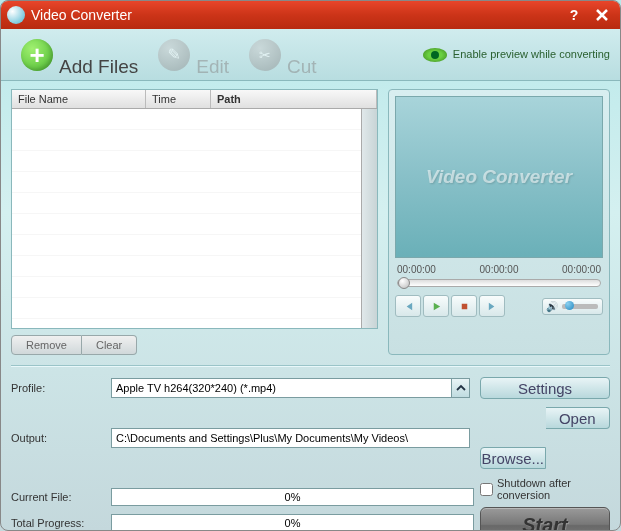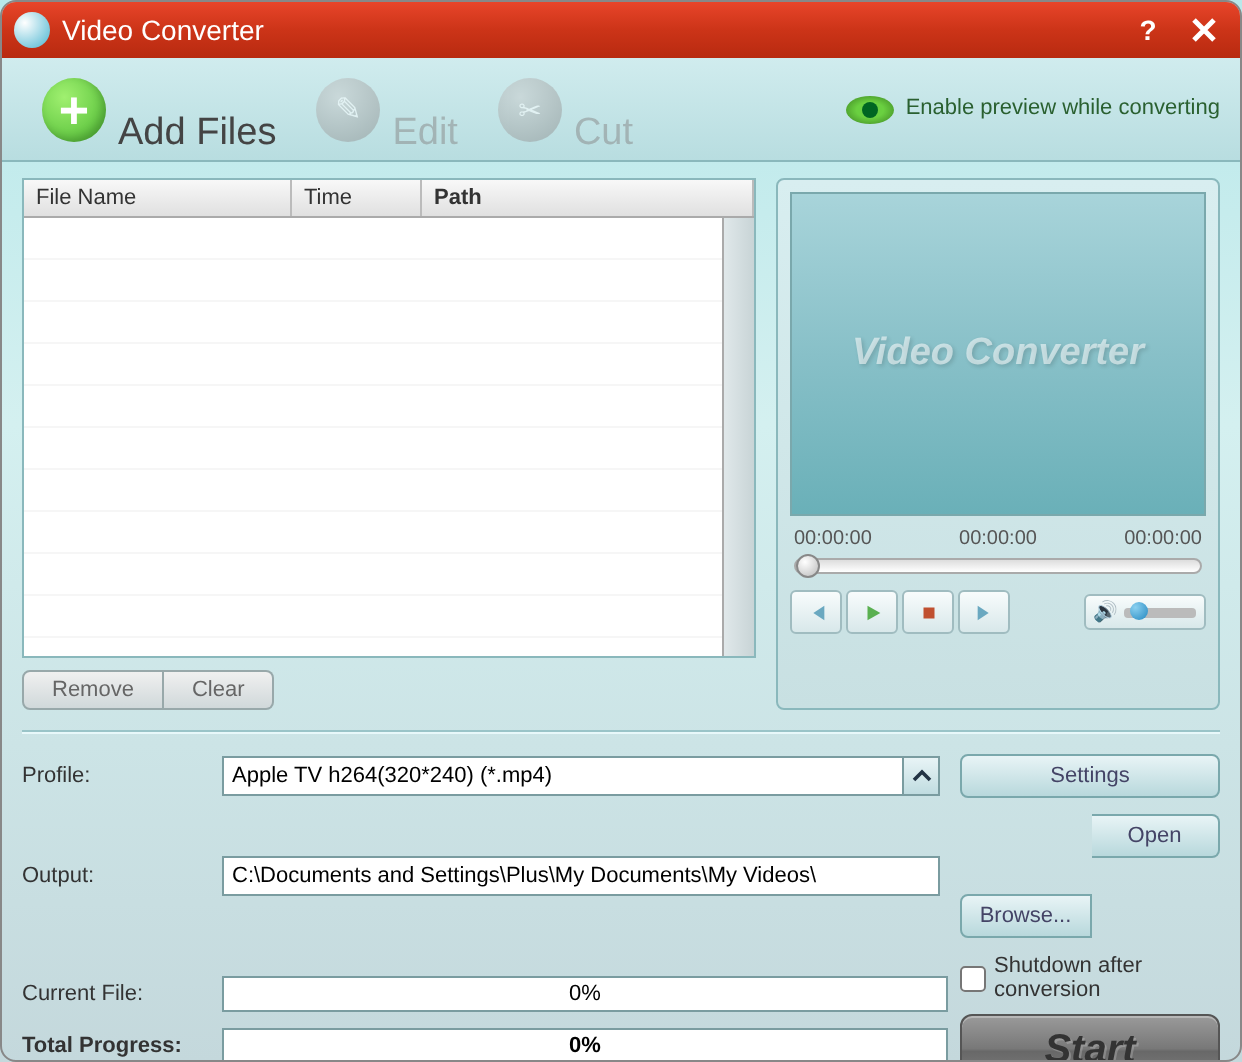--- a/index.html
+++ b/index.html
@@ -63,21 +63,21 @@
 
 
 .bottom { padding: 2px 10px 10px 10px; }
 .hr { border-top: 1px solid #9ac4c8; border-bottom: 1px solid #e8f8fa; margin: 6px 0 10px 0; }
 .row { display: flex; align-items: center; margin-bottom: 8px; gap: 10px; }
 .row .label { width: 90px; font-size: 11px; color: #333; }
 .row .field { flex: 1; height: 20px; background: #fff; border: 1px solid #7a9ca0; font-size: 11px; padding: 0 4px; display: flex; align-items: center; position: relative; }
 .row .field .dd { position: absolute; right: 0; top: 0; width: 18px; height: 100%; background: linear-gradient(to bottom, #e8f4f6, #c0dce0); border-left: 1px solid #7a9ca0; display: flex; align-items: center; justify-content: center; }
 .row .field .dd svg { width: 10px; height: 10px; }
 .row .side { width: 130px; display: flex; gap: 0; }
-.med-btn { flex: 1; height: 22px; background: linear-gradient(to bottom, #e8f4f6, #b8d8dc); border: 1px solid #7aa8ac; font-size: 11px; color: #446; cursor: pointer; border-radius: 4px; display: flex; align-items: center; justify-content: center; text-align: right; }
+.med-btn { flex: 1; height: 22px; background: linear-gradient(to bottom, #e8f4f6, #b8d8dc); border: 1px solid #7aa8ac; font-size: 15px; color: #446; cursor: pointer; border-radius: 4px; display: flex; align-items: center; justify-content: center; text-align: right; }
 .split-l { border-radius: 4px 0 0 4px; margin-top: 40px; }
 .split-r { border-radius: 0 4px 4px 0; border-left: none; }
 
 .row .progress { flex: 1; height: 18px; background: #fff; border: 1px solid #7a9ca0; position: relative; display: flex; align-items: center; justify-content: center; font-size: 11px; }
 
 .checkbox-row { display: flex; align-items: center; font-size: 11px; color: #333; }
 .checkbox-row input { margin-right: 4px; }
 
 .start-btn { width: 130px; height: 36px; background: linear-gradient(to bottom, #9a9a9a 0%, #787878 48%, #686868 52%, #808080 100%); border: 1px solid #555; border-radius: 6px; color: #333; font-size: 20px; font-style: italic; font-weight: bold; cursor: pointer; display: flex; align-items: center; justify-content: center; text-shadow: 1px 1px 0 rgba(255,255,255,0.2); box-shadow: inset 0 1px 0 rgba(255,255,255,0.3); }
 
@@ -210,21 +210,21 @@
   </div>
 
   <div style="display:flex; gap:6px; align-items:center;">
     <div style="flex:1;">
       <div class="row">
         <div class="label">Current File:</div>
         <div class="progress">
           <span>0%</span>
         </div>
       </div>
-      <div class="row" style="margin-bottom:0;font-weight:bold;">
+      <div class="row" style="margin-bottom:0;">
         <div class="label">Total Progress:</div>
         <div class="progress">
           <span>0%</span>
         </div>
       </div>
     </div>
     <div class="bottom-right-stack">
       <label class="checkbox-row">
         <input type="checkbox" style="">
         <span>Shutdown after conversion</span>

